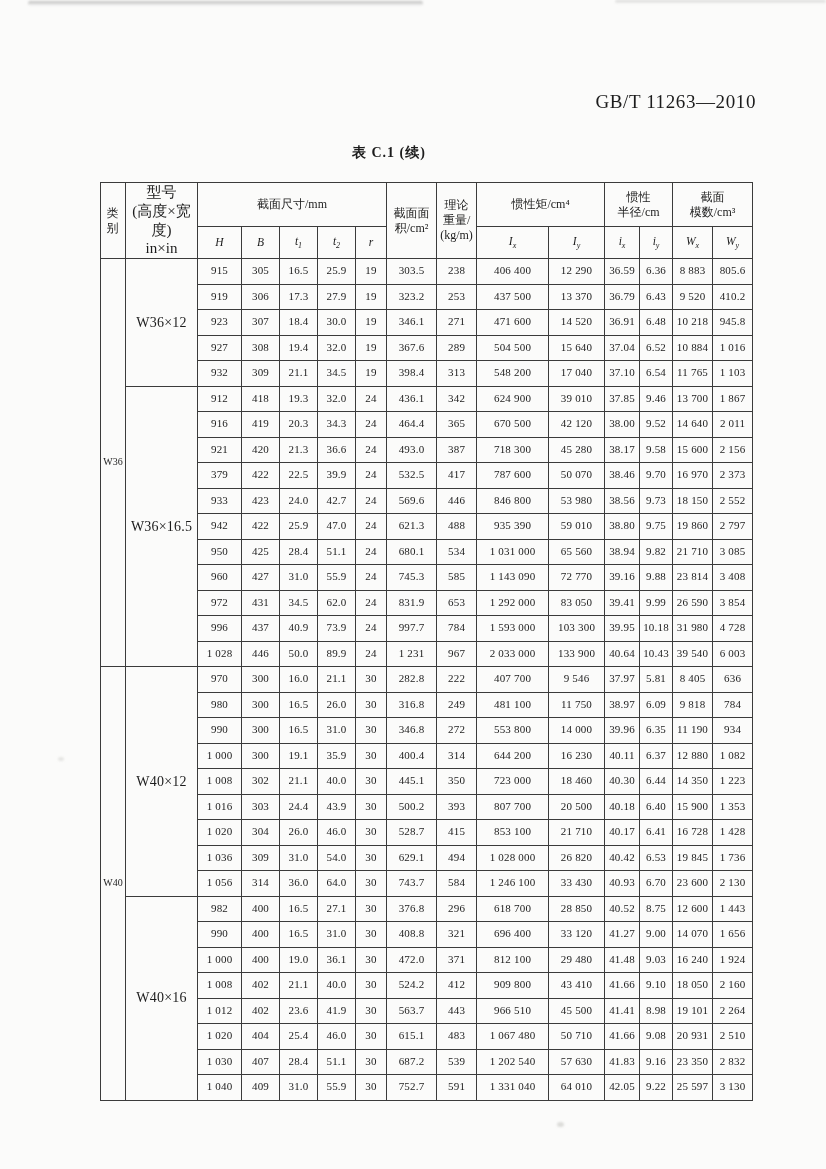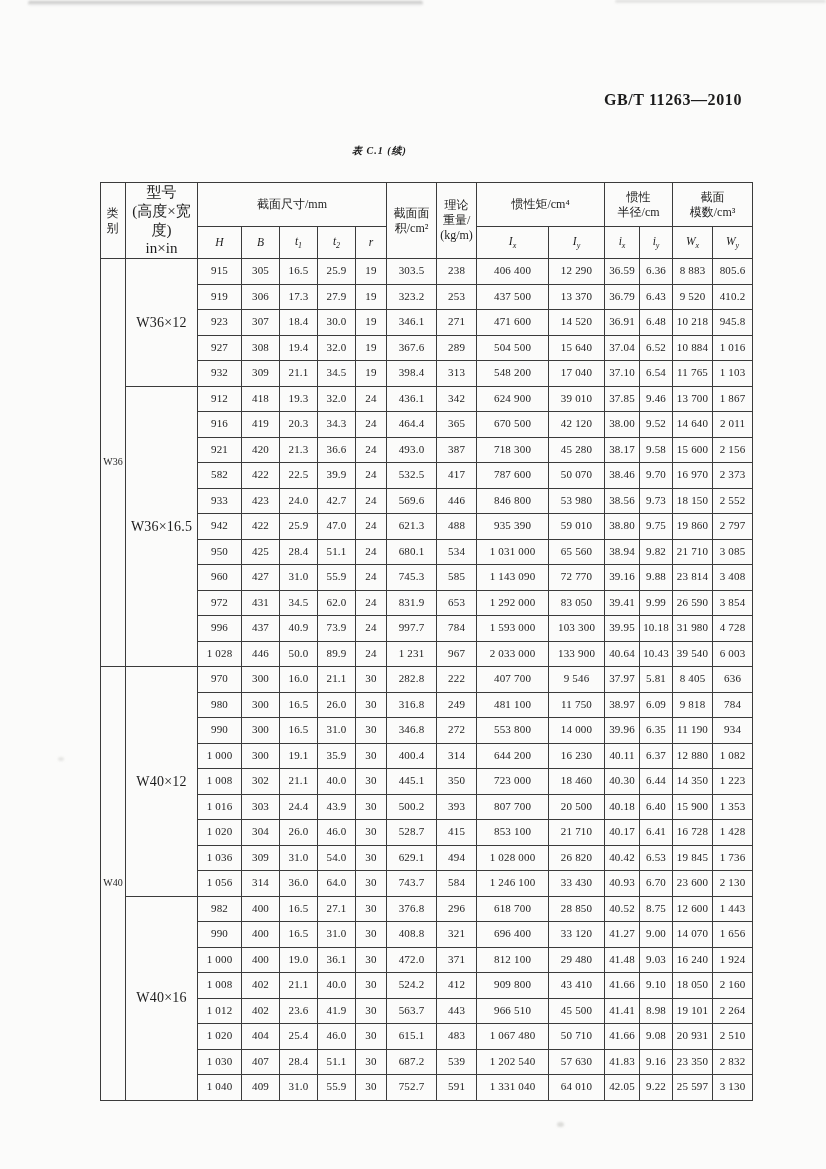--- a/index.html
+++ b/index.html
@@ -14,29 +14,28 @@
   .page{position:absolute;inset:0;}
   
   .scan-streak{position:absolute;background:linear-gradient(to bottom,#8a8a8a,rgba(160,160,160,0));border-radius:2px;}
   .streak-a{left:28px;top:1px;width:395px;height:5px;opacity:.55;filter:blur(1px);}
   .streak-b{left:615px;top:0;width:211px;height:4px;opacity:.35;filter:blur(1px);}
   .speck{position:absolute;background:#bdbdb8;border-radius:50%;filter:blur(1px);}
   .speck-a{left:557px;top:1122px;width:7px;height:5px;opacity:.5;}
   .speck-b{left:58px;top:757px;width:6px;height:4px;opacity:.35;}
 
   .doc-number{
-    position:absolute;top:91px;right:84px;
-    font-size:16px;font-weight:bold;letter-spacing:.6px;
+    position:absolute;top:91px;right:70px;
+    font-size:19px;font-weight:normal;letter-spacing:.6px;
     white-space:nowrap;
   }
   .table-caption{
     position:absolute;top:144px;left:352px;
-    font-size:10px;font-weight:bold;letter-spacing:1px;
+    font-size:14px;font-weight:bold;letter-spacing:1px;
     white-space:nowrap;
-    font-style:italic;
   }
 
   table.spec{
     position:absolute;left:100px;top:182px;
     width:649px;
     border-collapse:collapse;
     table-layout:fixed;
     font-size:11px;
   }
   table.spec th, table.spec td{
@@ -243,21 +242,21 @@
           <td>493.0</td>
           <td>387</td>
           <td>718 300</td>
           <td>45 280</td>
           <td>38.17</td>
           <td>9.58</td>
           <td>15 600</td>
           <td>2 156</td>
         </tr>
         <tr>
-          <td>582</td>
+          <td>379</td>
           <td>422</td>
           <td>22.5</td>
           <td>39.9</td>
           <td>24</td>
           <td>532.5</td>
           <td>417</td>
           <td>787 600</td>
           <td>50 070</td>
           <td>38.46</td>
           <td>9.70</td>

